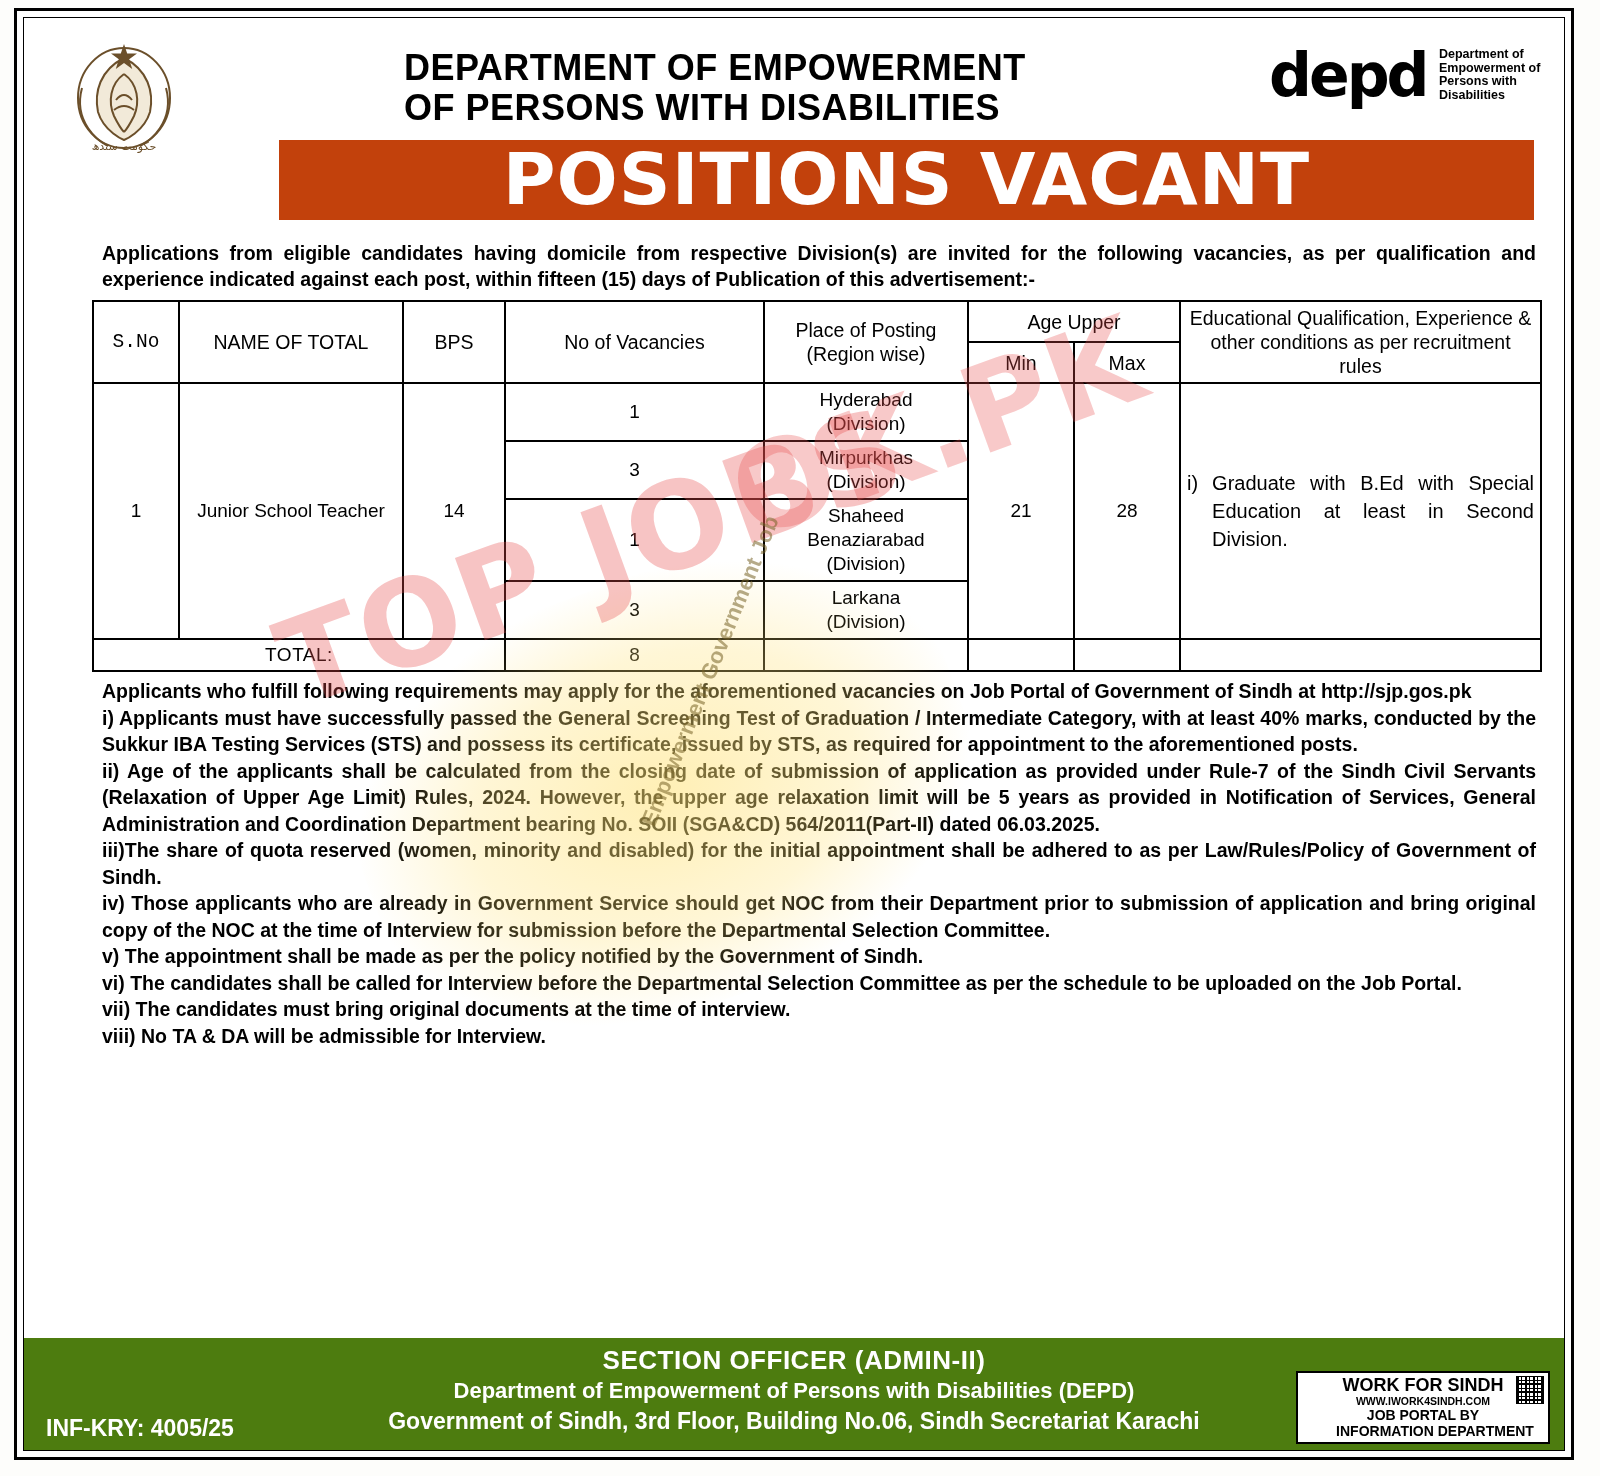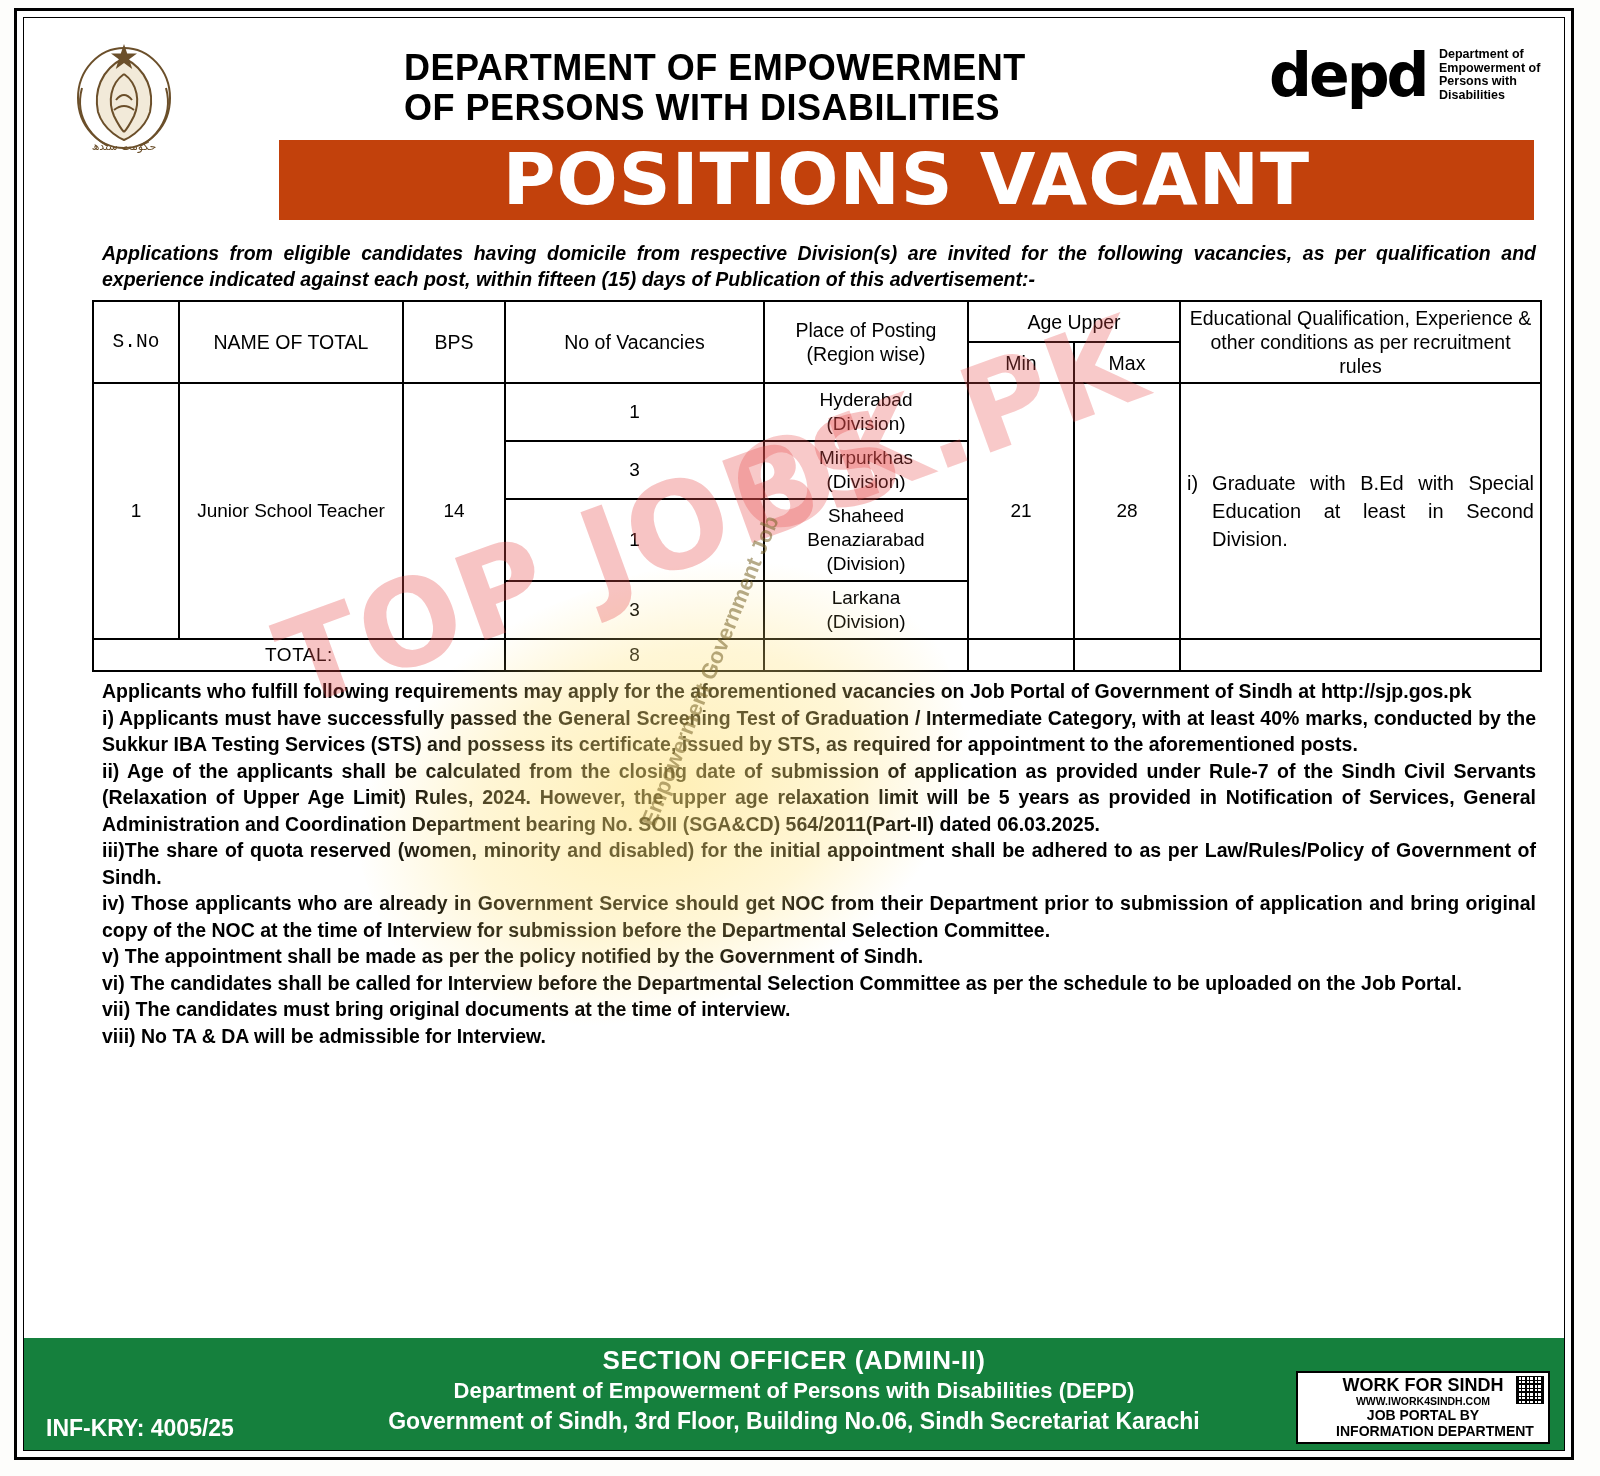--- a/index.html
+++ b/index.html
@@ -108,21 +108,20 @@
     top: -8px;
   }
 
   
   .intro {
     margin: 12px 28px 6px 78px;
     font-size: 19.5px;
     line-height: 26px;
     font-weight: bold;
     text-align: justify;
-    font-style: italic;
   }
 
   
   table.vac {
     border-collapse: collapse;
     margin: 8px 28px 0 68px;
     width: 1450px;
     font-size: 19px;
   }
   table.vac th, table.vac td {
@@ -172,21 +171,21 @@
     text-align: justify;
   }
   .body-text p { margin: 0 0 0 0; }
 
   
   .footer {
     position: absolute;
     left: 0;
     right: 0;
     bottom: 0;
-    background: #15803d;
+    background: #4d7c0f;
     color: #fff;
     height: 112px;
   }
   .footer-center {
     text-align: center;
     padding-top: 6px;
     font-weight: bold;
   }
   .f-l1 { font-size: 26px; line-height: 32px; letter-spacing: .5px; }
   .f-l2 { font-size: 22px; line-height: 30px; }

